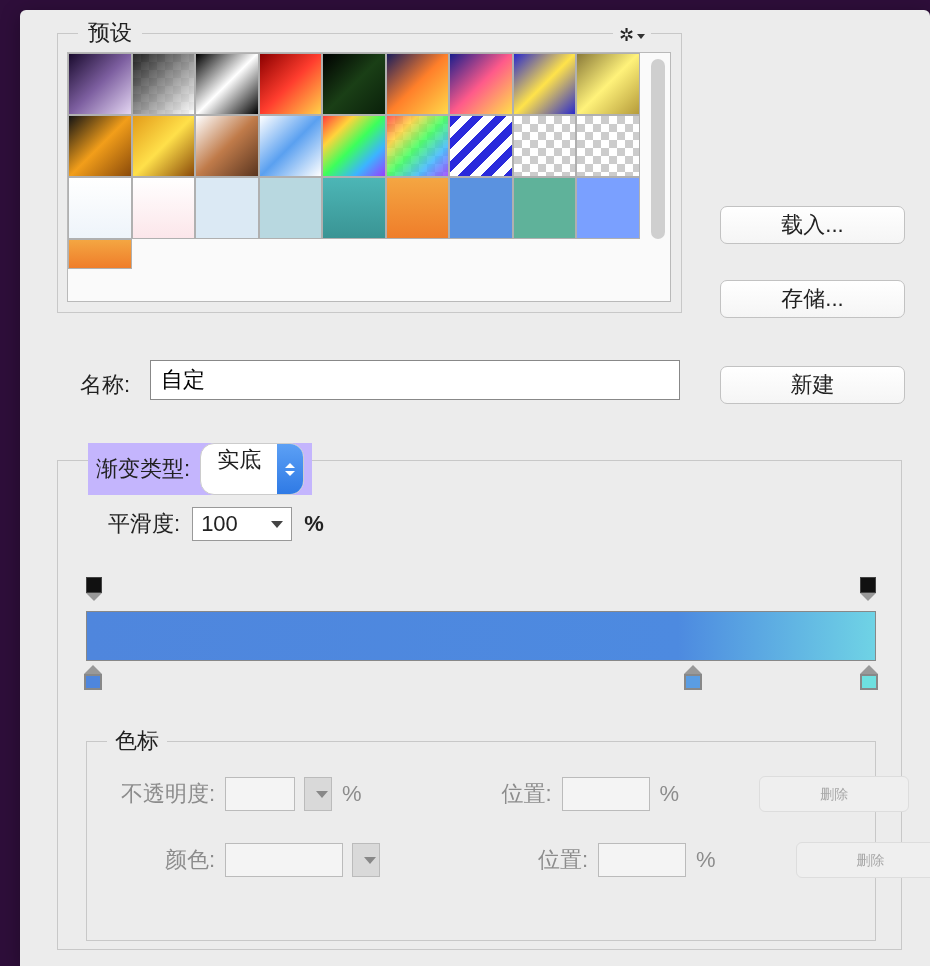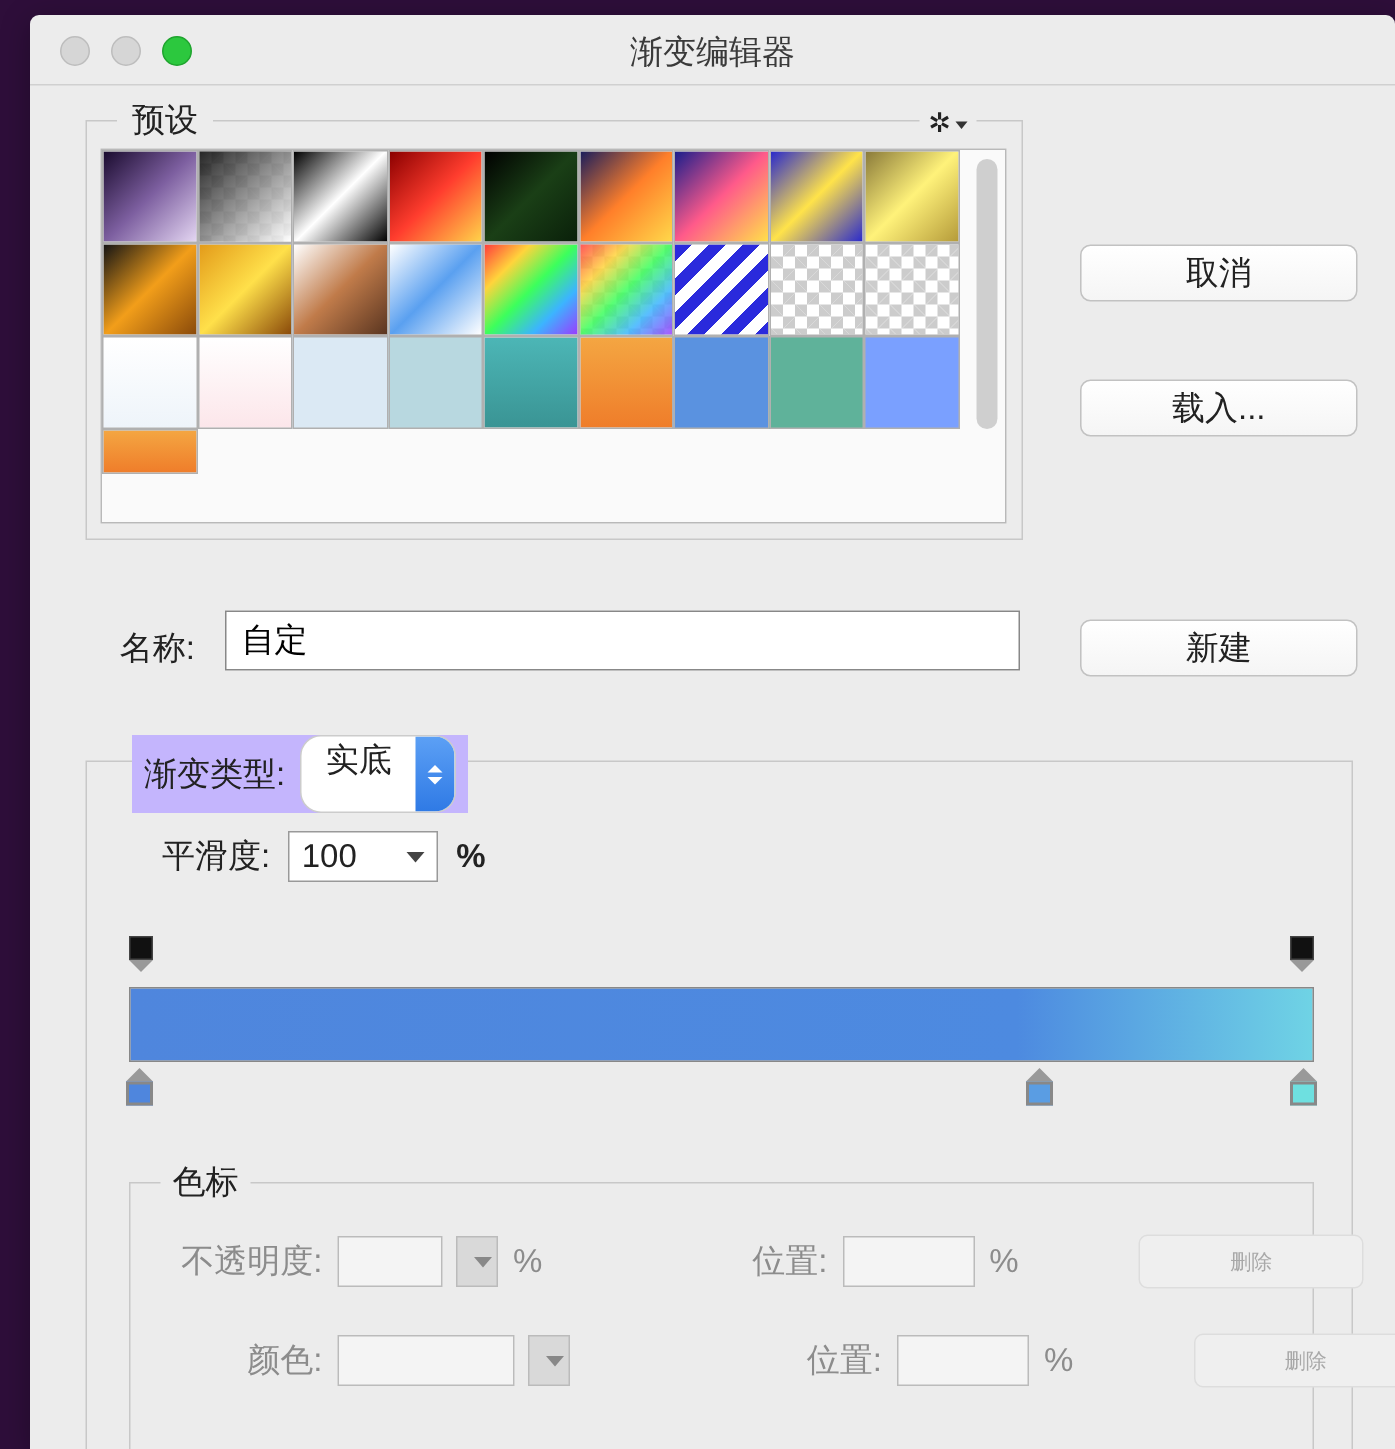--- a/index.html
+++ b/index.html
@@ -386,28 +386,20 @@
     color: #a8a8a8;
     font-size: 14px;
     text-align: center;
     line-height: 34px;
   }
 </style>
 </head>
 <body>
 
 <div class="window">
-  <div class="titlebar">
-    <div class="traffic">
-      <span class="red"></span>
-      <span class="yel"></span>
-      <span class="grn"></span>
-    </div>
-    <div class="win-title">渐变编辑器</div>
-  </div>
 
   <div class="client">
 
     <div class="presets">
       <div class="presets-legend-text">预设</div>
       <div class="presets-gear">✲</div>
       <div class="swatch-area">
         <div class="swatch-grid" id="swatch-grid">
             <div class="swatch" style="background: linear-gradient(135deg, rgb(26, 11, 46), rgb(125, 95, 160), rgb(228, 214, 242));"></div>
             <div class="swatch checker">
@@ -439,22 +431,22 @@
             <div class="swatch" style="background: linear-gradient(rgb(244, 166, 66), rgb(239, 125, 42));"></div>
             <div class="swatch" style="background: rgb(90, 146, 224);"></div>
             <div class="swatch" style="background: rgb(95, 178, 154);"></div>
             <div class="swatch" style="background: rgb(122, 160, 255);"></div>
             <div class="swatch last-row" style="background: linear-gradient(rgb(244, 166, 66), rgb(239, 125, 42));"></div>
           </div>
         <div class="swatch-scroll"></div>
       </div>
     </div>
 
-    <div class="side-btn btn-cancel">取消</div>
     <div class="side-btn btn-load">载入...</div>
+    <div class="side-btn btn-save">存储...</div>
     <div class="side-btn btn-new">新建</div>
 
     <div class="name-label">名称:</div>
     <input class="name-input" value="自定" style="">
 
     <div class="grad-fs">
       <div class="grad-legend">
         <span class="type-label">渐变类型:</span>
         <div class="type-select">
           <span class="val">实底</span>

